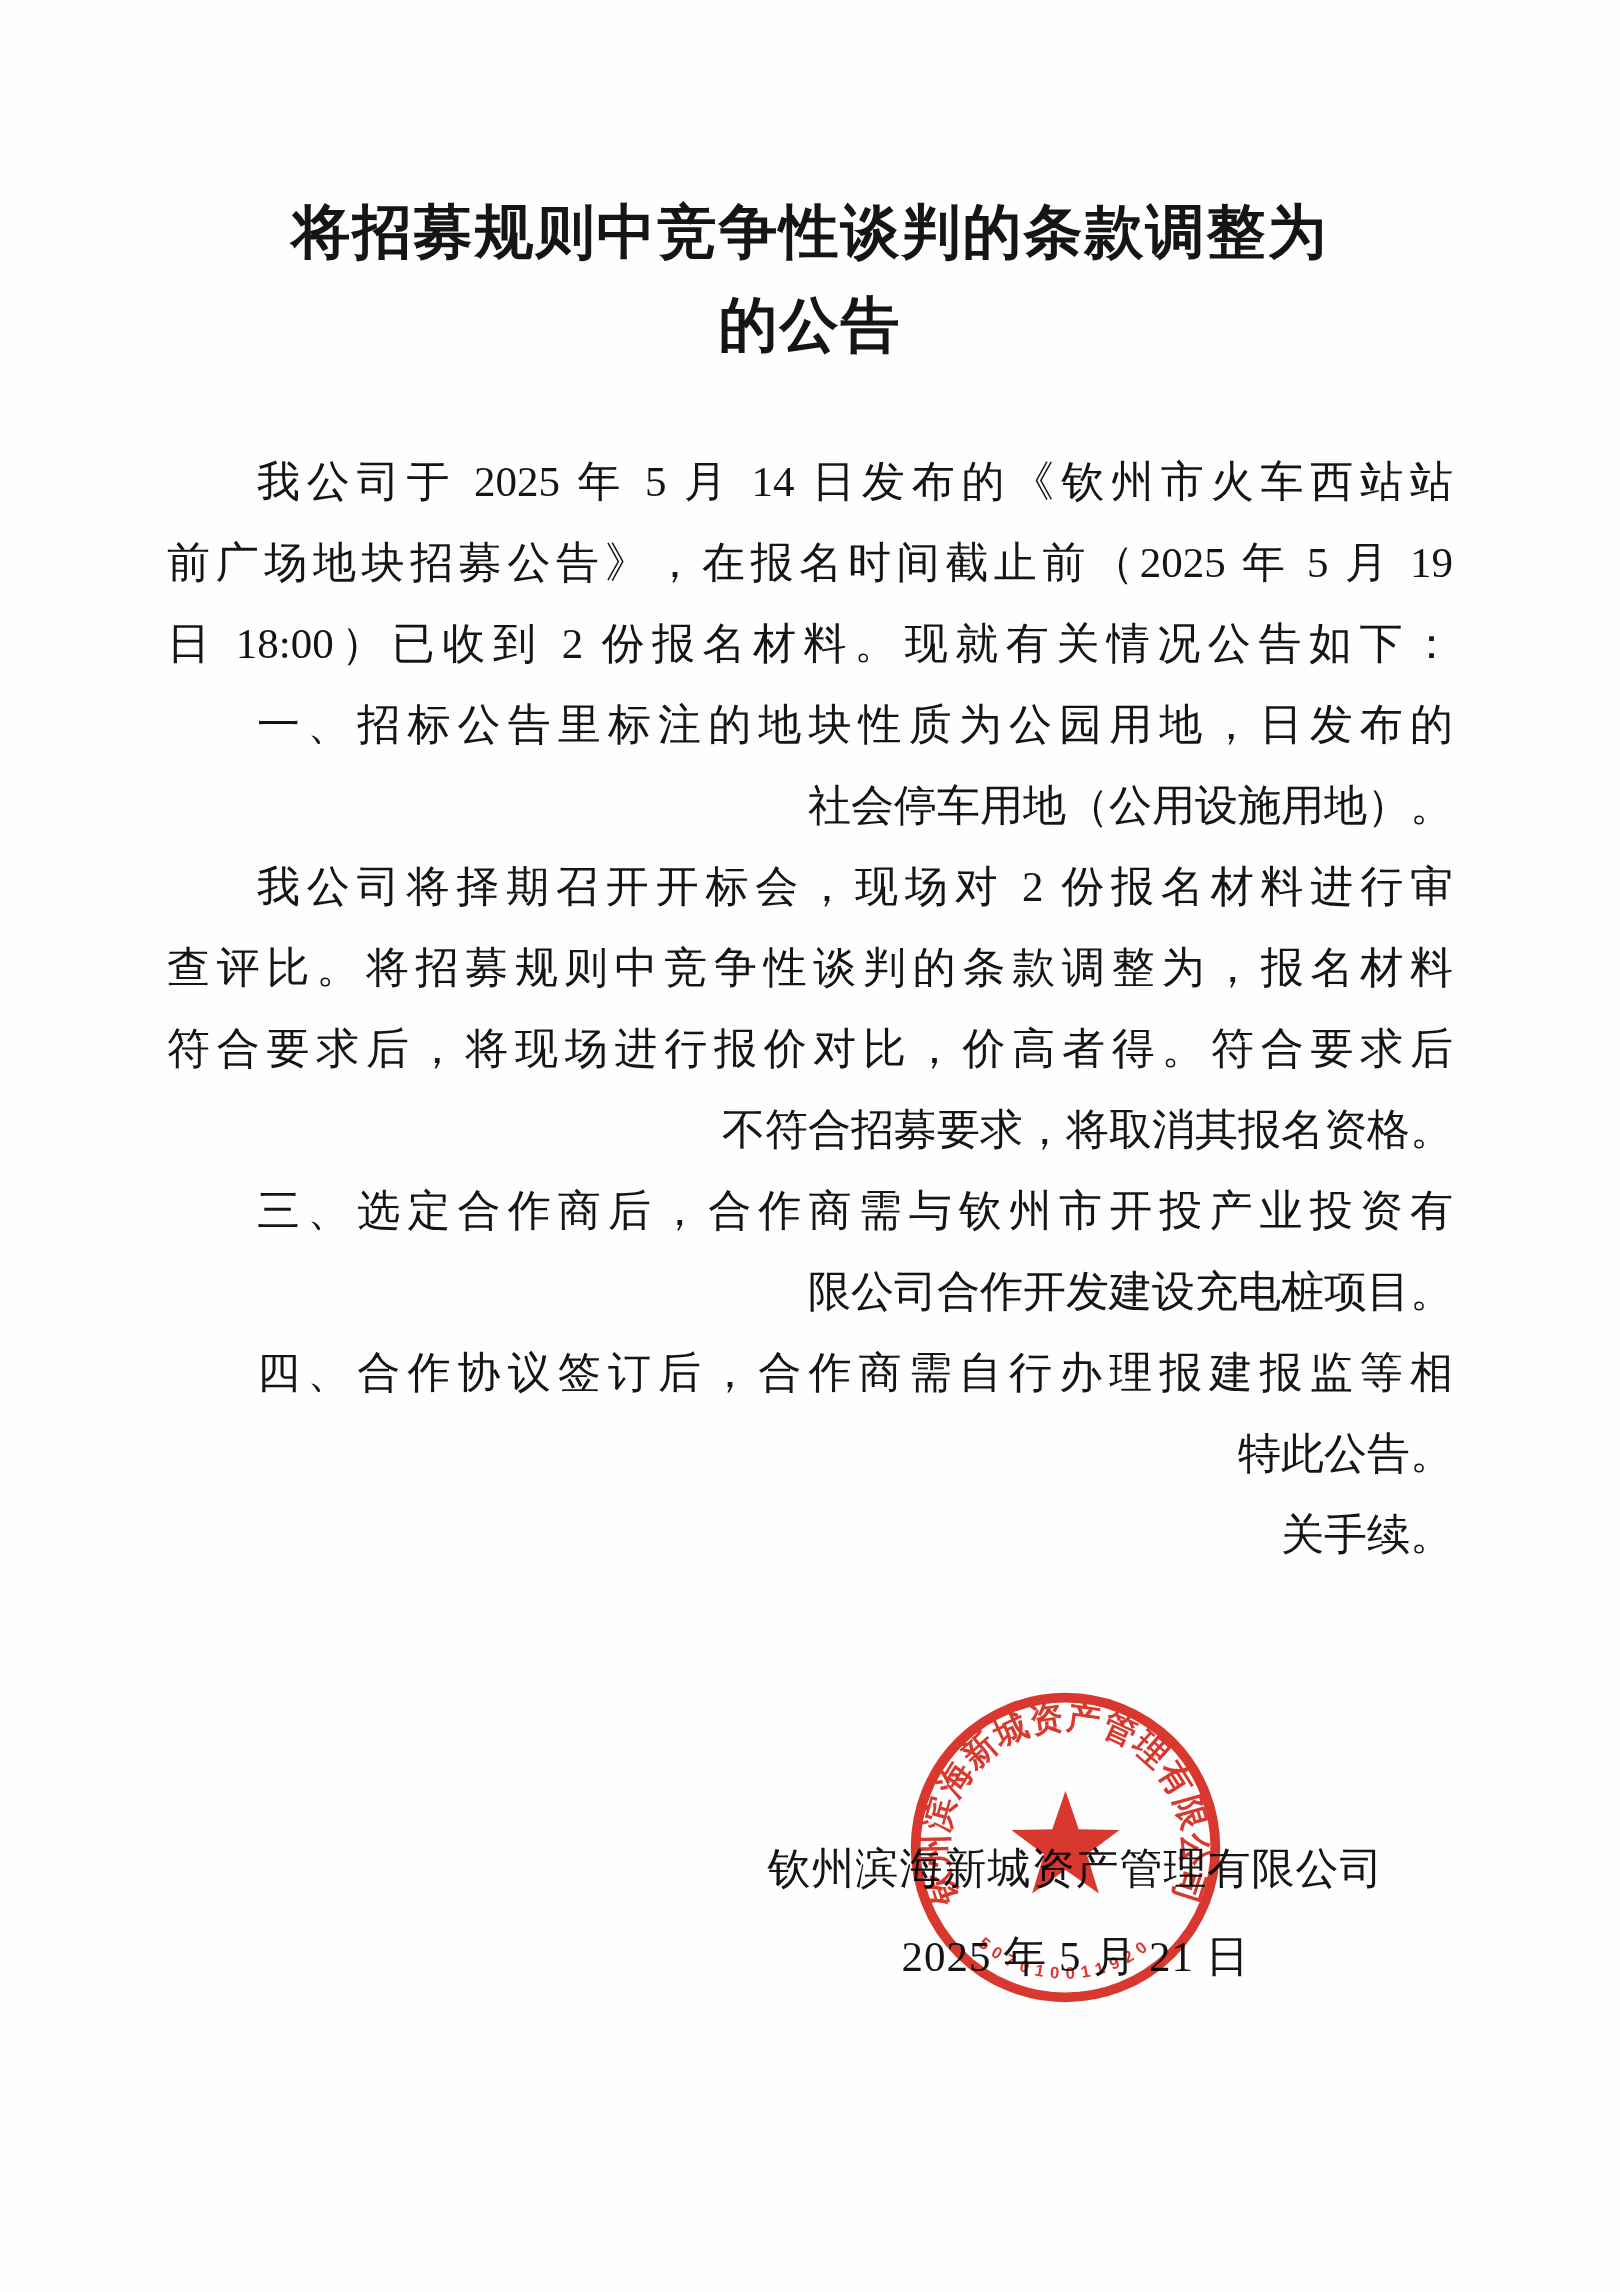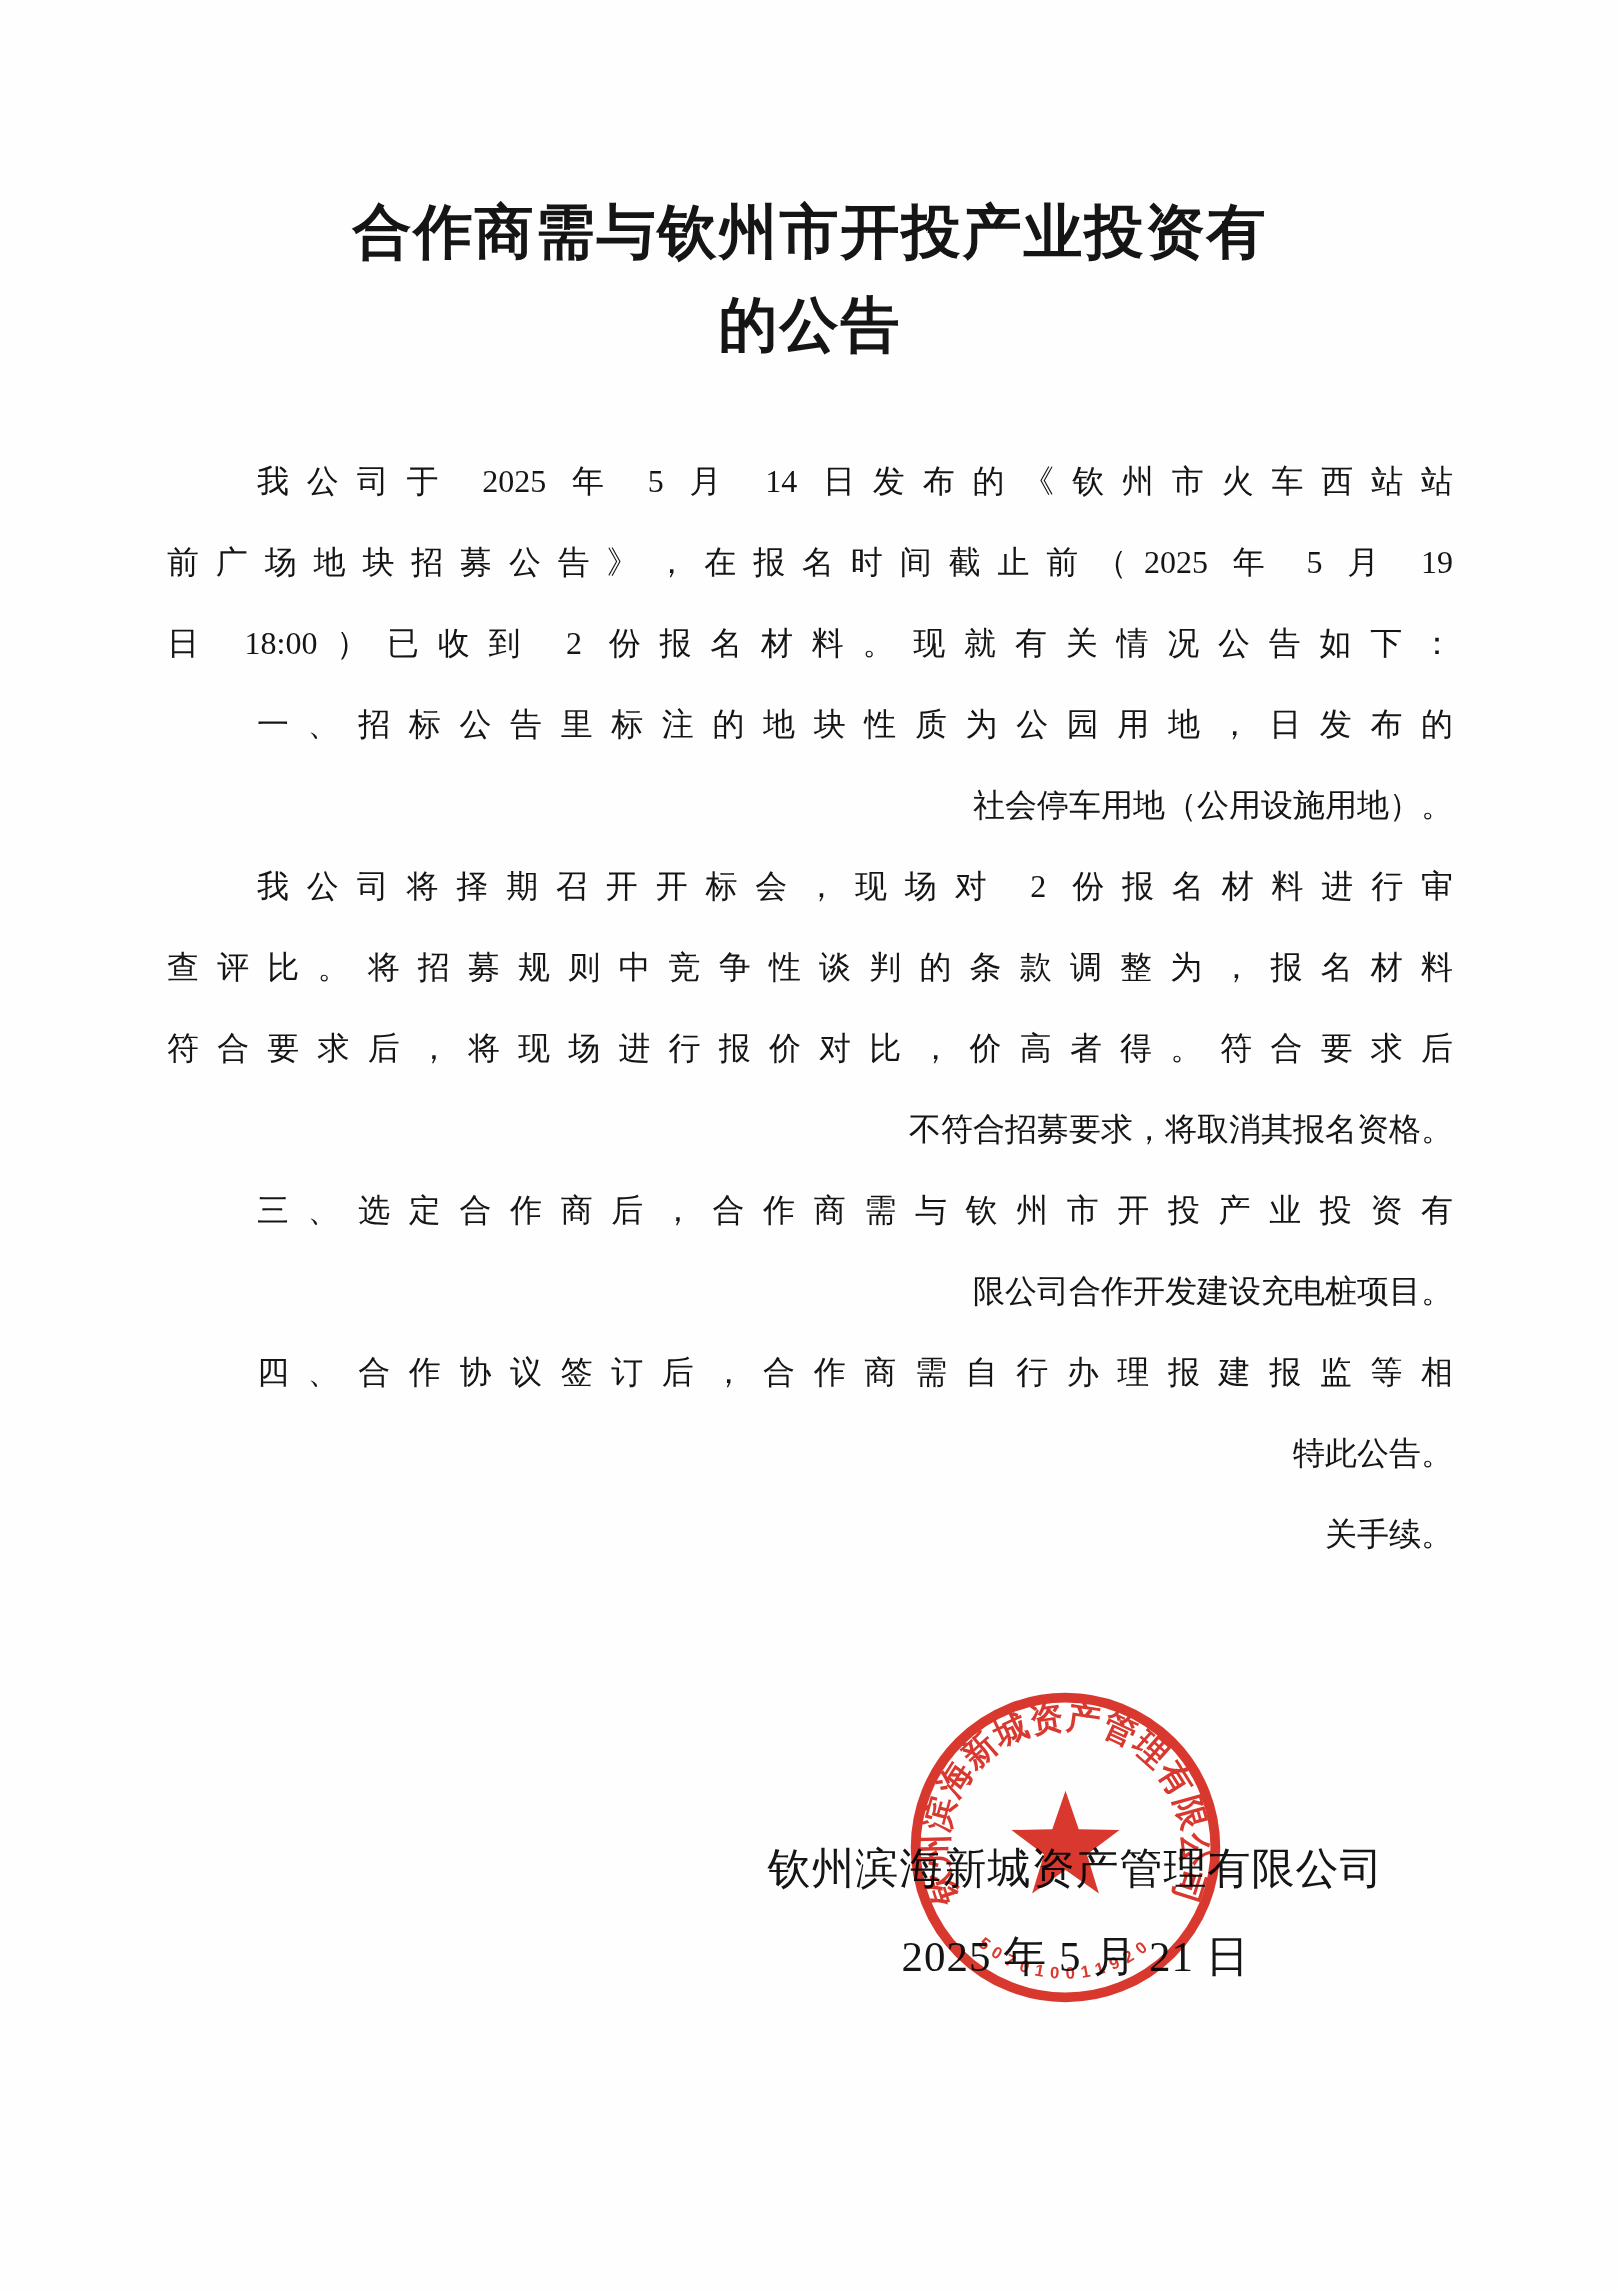--- a/index.html
+++ b/index.html
@@ -16,21 +16,21 @@
   .title-block {
     padding-top: 186px;
     text-align: center;
     font-weight: 700;
     font-size: 59px;
     line-height: 93px;
     letter-spacing: 2px;
   }
   .body-block {
     margin: 69px 167px 0 167px;
-    font-size: 32px;
+    font-size: 43px;
     line-height: 81px;
     font-family: Liberation Serif, serif;
   }
   .bline {
     text-align: right;
     text-justify: inter-character;
   }
   .bline.ind { text-indent: 90px; }
   .bline.just {
     text-align: justify;
@@ -69,21 +69,21 @@
     letter-spacing: 7px;
     font-weight: 600;
   }
 </style>
 </head>
 <body>
 
 <div class="page">
 
   <div class="title-block">
-    <div>合作商需与钦州市开投产业投资有</div>
+    <div>将招募规则中竞争性谈判的条款调整为</div>
     <div>的公告</div>
   </div>
 
   <div class="body-block">
       <div class="bline ind just">我公司于 2025 年 5 月 14 日发布的《钦州市火车西站站</div>
       <div class="bline just">前广场地块招募公告》，在报名时间截止前（2025 年 5 月 19</div>
       <div class="bline just">日 18:00）已收到 2 份报名材料。现就有关情况公告如下：</div>
       <div class="bline ind just">一、招标公告里标注的地块性质为公园用地，日发布的</div>
       <div class="bline">社会停车用地（公用设施用地）。</div>
       <div class="bline ind just">我公司将择期召开开标会，现场对 2 份报名材料进行审</div>

